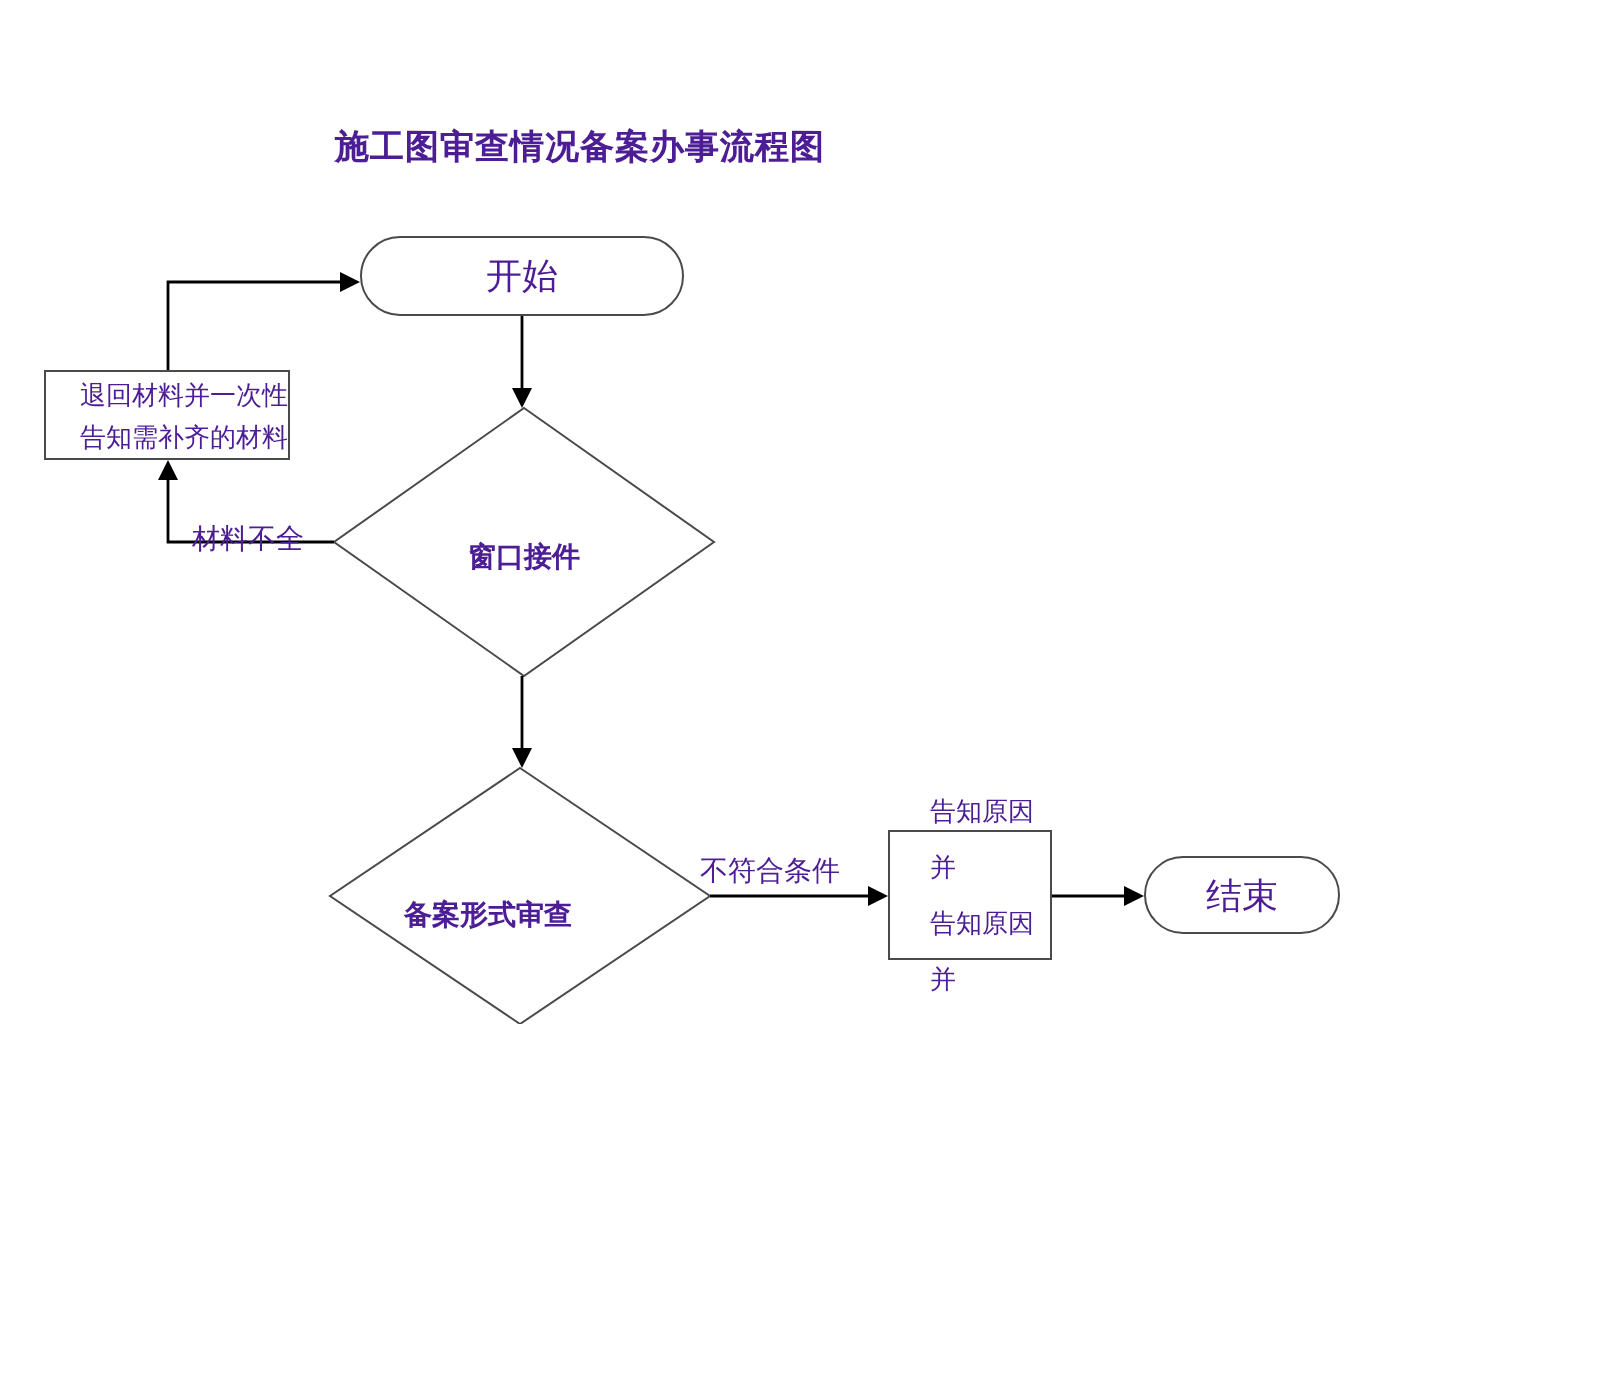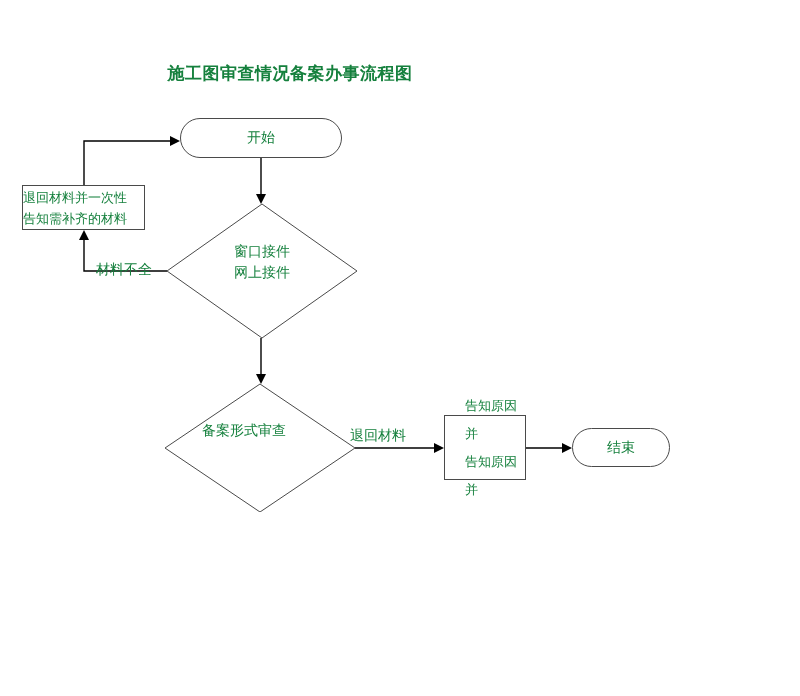--- a/index.html
+++ b/index.html
@@ -7,21 +7,21 @@
     padding: 0;
     background: #ffffff;
     font-family: "Liberation Serif", "DejaVu Serif", serif;
   }
   .canvas {
     position: relative;
     width: 800px;
     height: 512px;
     background: #ffffff;
     overflow: hidden;
-    color: #15803d;
+    color: #4c1d95;
   }
   .layer {
     position: absolute;
     left: 0;
     top: 0;
   }
   .shape {
     fill: #ffffff;
     stroke: #4a4a4a;
     stroke-width: 1;
@@ -48,44 +48,44 @@
   }
   .node {
     position: absolute;
     box-sizing: border-box;
     background: #ffffff;
     border: 1px solid #4a4a4a;
     display: flex;
     flex-direction: column;
     align-items: center;
     justify-content: center;
-    font-size: 14px;
+    font-size: 18px;
     line-height: 20px;
   }
   .oval { border-radius: 999px; }
   .rect-left {
-    align-items: flex-start;
+    align-items: flex-end;
     font-size: 13px;
     line-height: 21px;
   }
   .rect-right {
     align-items: flex-end;
     padding-left: 20px;
     font-size: 13px;
     line-height: 28px;
   }
   .diamond-text {
     position: absolute;
     width: 150px;
     text-align: center;
     font-size: 14px;
     line-height: 21px;
     background: transparent;
   }
-  .diamond-text .b { font-weight: normal; }
+  .diamond-text .b { font-weight: bold; margin-top: 28px; }
   .edge-label {
     position: absolute;
     font-size: 14px;
     white-space: nowrap;
     background: transparent;
   }
 </style>
 </head>
 <body>
 
@@ -119,36 +119,35 @@
     <span>开始</span>
   </div>
 
   <div class="node rect-left" style="left:22px;top:185px;width:123px;height:45px;">
     <span>退回材料并一次性</span>
     <span>告知需补齐的材料</span>
   </div>
 
   <div class="diamond-text" style="left:187px;top:241px;">
     <div class="b">窗口接件</div>
-    <div class="b">网上接件</div>
   </div>
 
   <div class="diamond-text" style="left:169px;top:420px;line-height:22px;">
     <div class="b">备案形式审查</div>
   </div>
 
   <div class="node rect-right" style="left:444px;top:415px;width:82px;height:65px;">
     <span>告知原因并</span>
     <span>告知原因并</span>
   </div>
 
   <div class="node oval" style="left:572px;top:428px;width:98px;height:39px;">
     <span>结束</span>
   </div>
 
   <div class="node oval" style="left:182px;top:560px;width:158px;height:40px;">
     <span>结束</span>
   </div>
 
   <div class="edge-label" style="left:96px;top:261px;">材料不全</div>
-  <div class="edge-label" style="left:350px;top:427px;">退回材料</div>
+  <div class="edge-label" style="left:350px;top:427px;">不符合条件</div>
 
 </div>
 
 </body></html>

